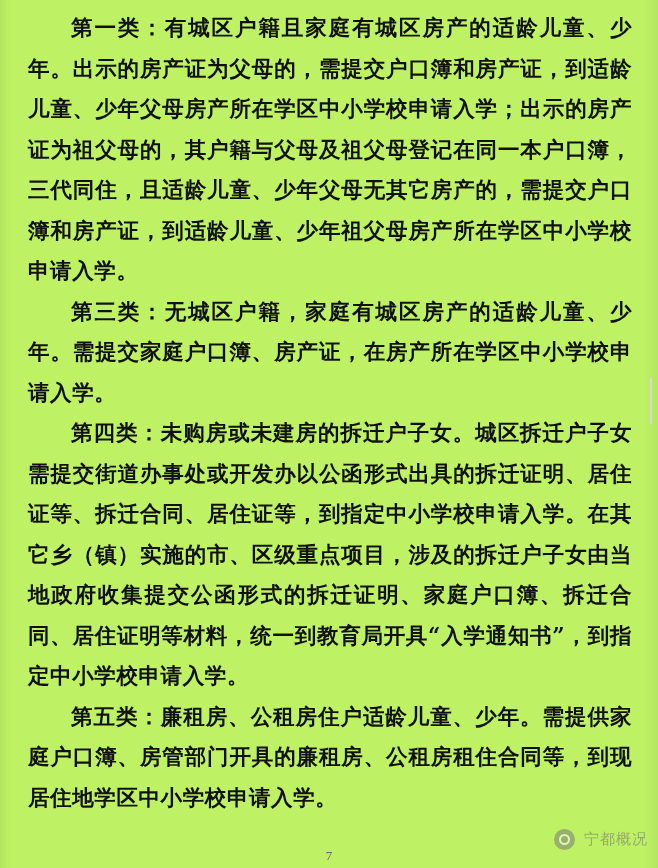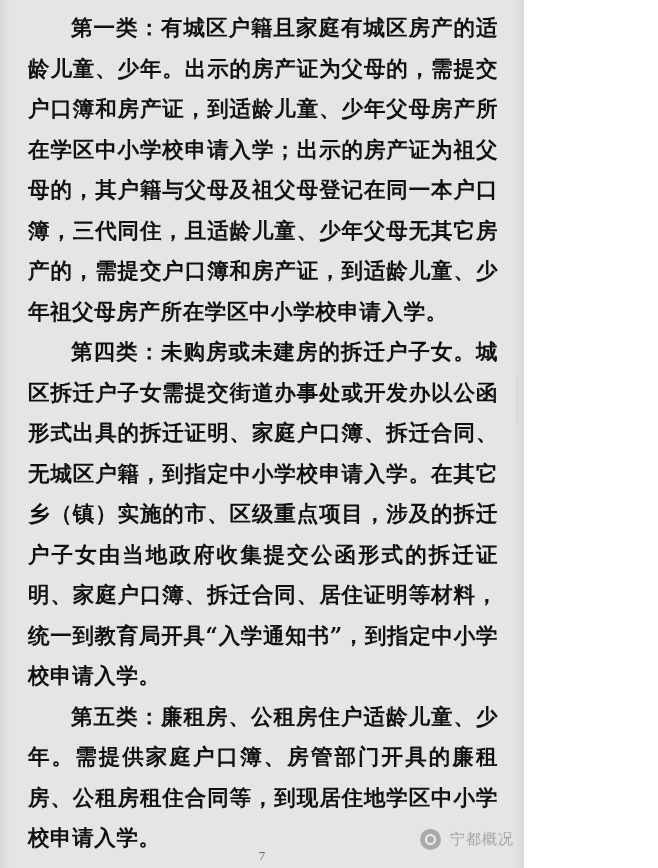--- a/index.html
+++ b/index.html
@@ -10,23 +10,23 @@
   body {
     width: 658px;
     height: 868px;
     overflow: hidden;
     font-family: "DejaVu Serif", "Liberation Serif", serif;
     color: #0d0d0d;
     position: relative;
   }
   .page {
     position: relative;
-    width: 524px;
+    width: 658px;
     height: 868px;
-    background: #e5e5e5;
+    background: #bef264;
     box-sizing: border-box;
     padding: 8px 26px 0 28px;
   }
   .para {
     font-size: 21.5px;
     line-height: 40.5px;
     letter-spacing: 0.6px;
     text-align: justify;
     text-justify: inter-ideograph;
     margin: 0 0 0 0;
@@ -114,22 +114,23 @@
 <body>
 
 <div class="page">
 
   <div class="edge-shade-left"></div>
   <div class="edge-shade-right"></div>
 
   <p class="para first-block">第一类：有城区户籍且家庭有城区房产的适龄儿童、少年。出示的房产证为父母的，需提交户口簿和房产证，到适龄儿童、少年父母房产所在学区中小学校申请入学；出示的房产证为祖父母的，其户籍与父母及祖父母登记在同一本户口簿，三代同住，且适龄儿童、少年父母无其它房产的，需提交户口簿和房产证，到适龄儿童、少年祖父母房产所在学区中小学校申请入学。</p>
 
 
+  <p class="para">第三类：无城区户籍，家庭有城区房产的适龄儿童、少年。需提交家庭户口簿、房产证，在房产所在学区中小学校申请入学。</p>
 
-  <p class="para">第四类：未购房或未建房的拆迁户子女。城区拆迁户子女需提交街道办事处或开发办以公函形式出具的拆迁证明、家庭户口簿、拆迁合同、无城区户籍，到指定中小学校申请入学。在其它乡（镇）实施的市、区级重点项目，涉及的拆迁户子女由当地政府收集提交公函形式的拆迁证明、家庭户口簿、拆迁合同、居住证明等材料，统一到教育局开具“入学通知书”，到指定中小学校申请入学。</p>
+  <p class="para">第四类：未购房或未建房的拆迁户子女。城区拆迁户子女需提交街道办事处或开发办以公函形式出具的拆迁证明、居住证等、拆迁合同、居住证等，到指定中小学校申请入学。在其它乡（镇）实施的市、区级重点项目，涉及的拆迁户子女由当地政府收集提交公函形式的拆迁证明、家庭户口簿、拆迁合同、居住证明等材料，统一到教育局开具“入学通知书”，到指定中小学校申请入学。</p>
 
   <p class="para">第五类：廉租房、公租房住户适龄儿童、少年。需提供家庭户口簿、房管部门开具的廉租房、公租房租住合同等，到现居住地学区中小学校申请入学。</p>
 
   <div class="tail-line"></div>
 
   <div class="watermark">
     <span class="wm-logo"></span>
     <span class="wm-text">宁都概况</span>
   </div>
 

